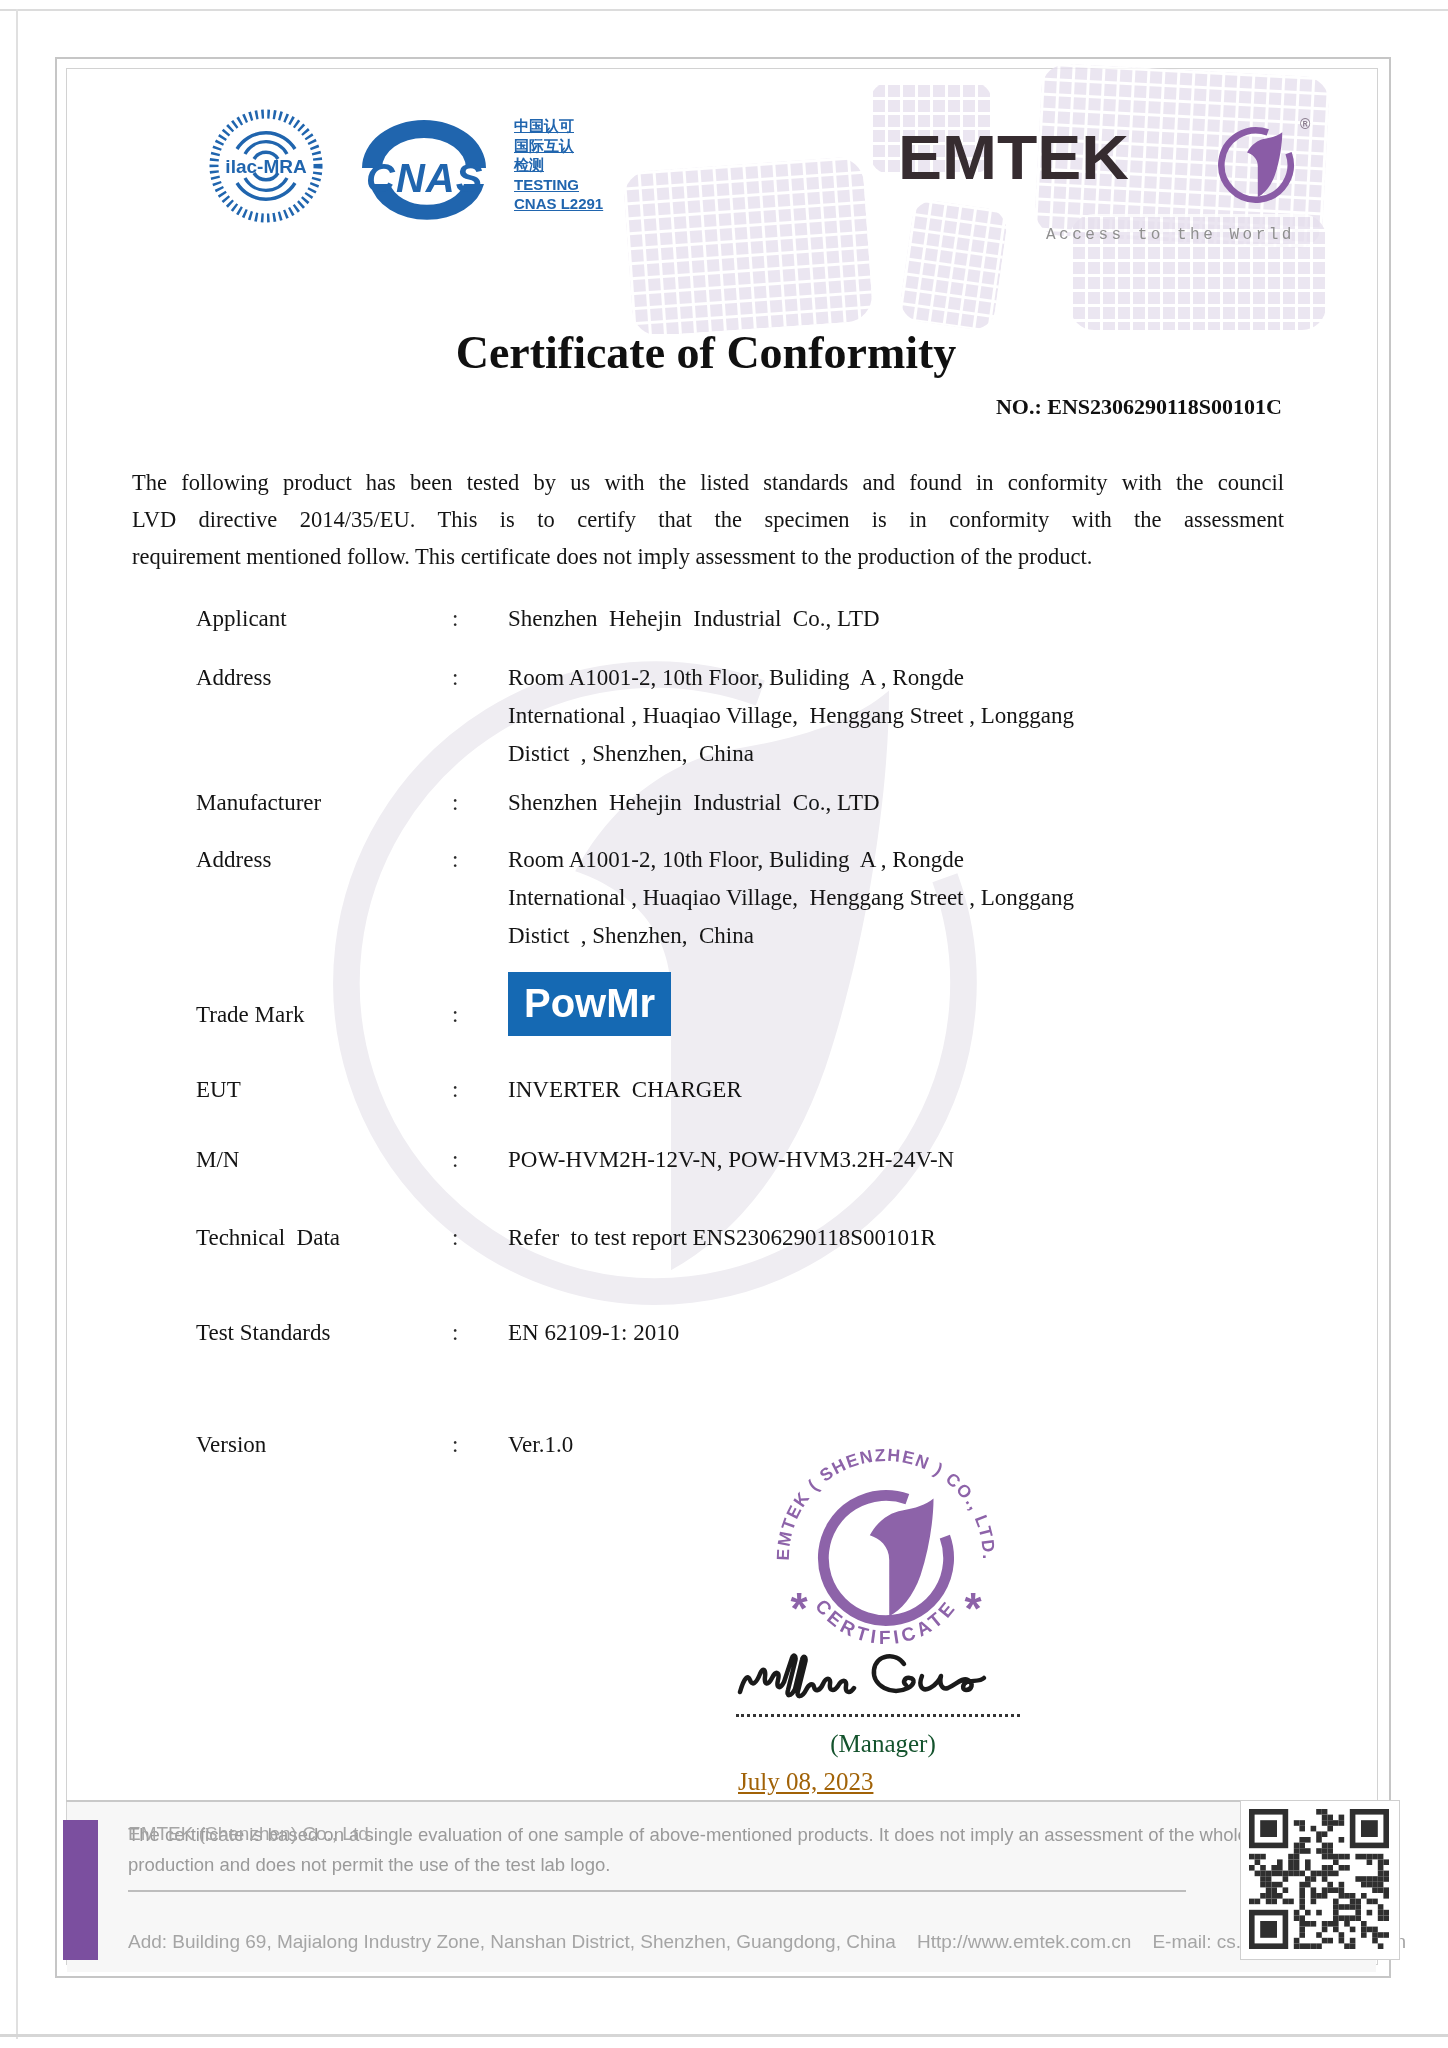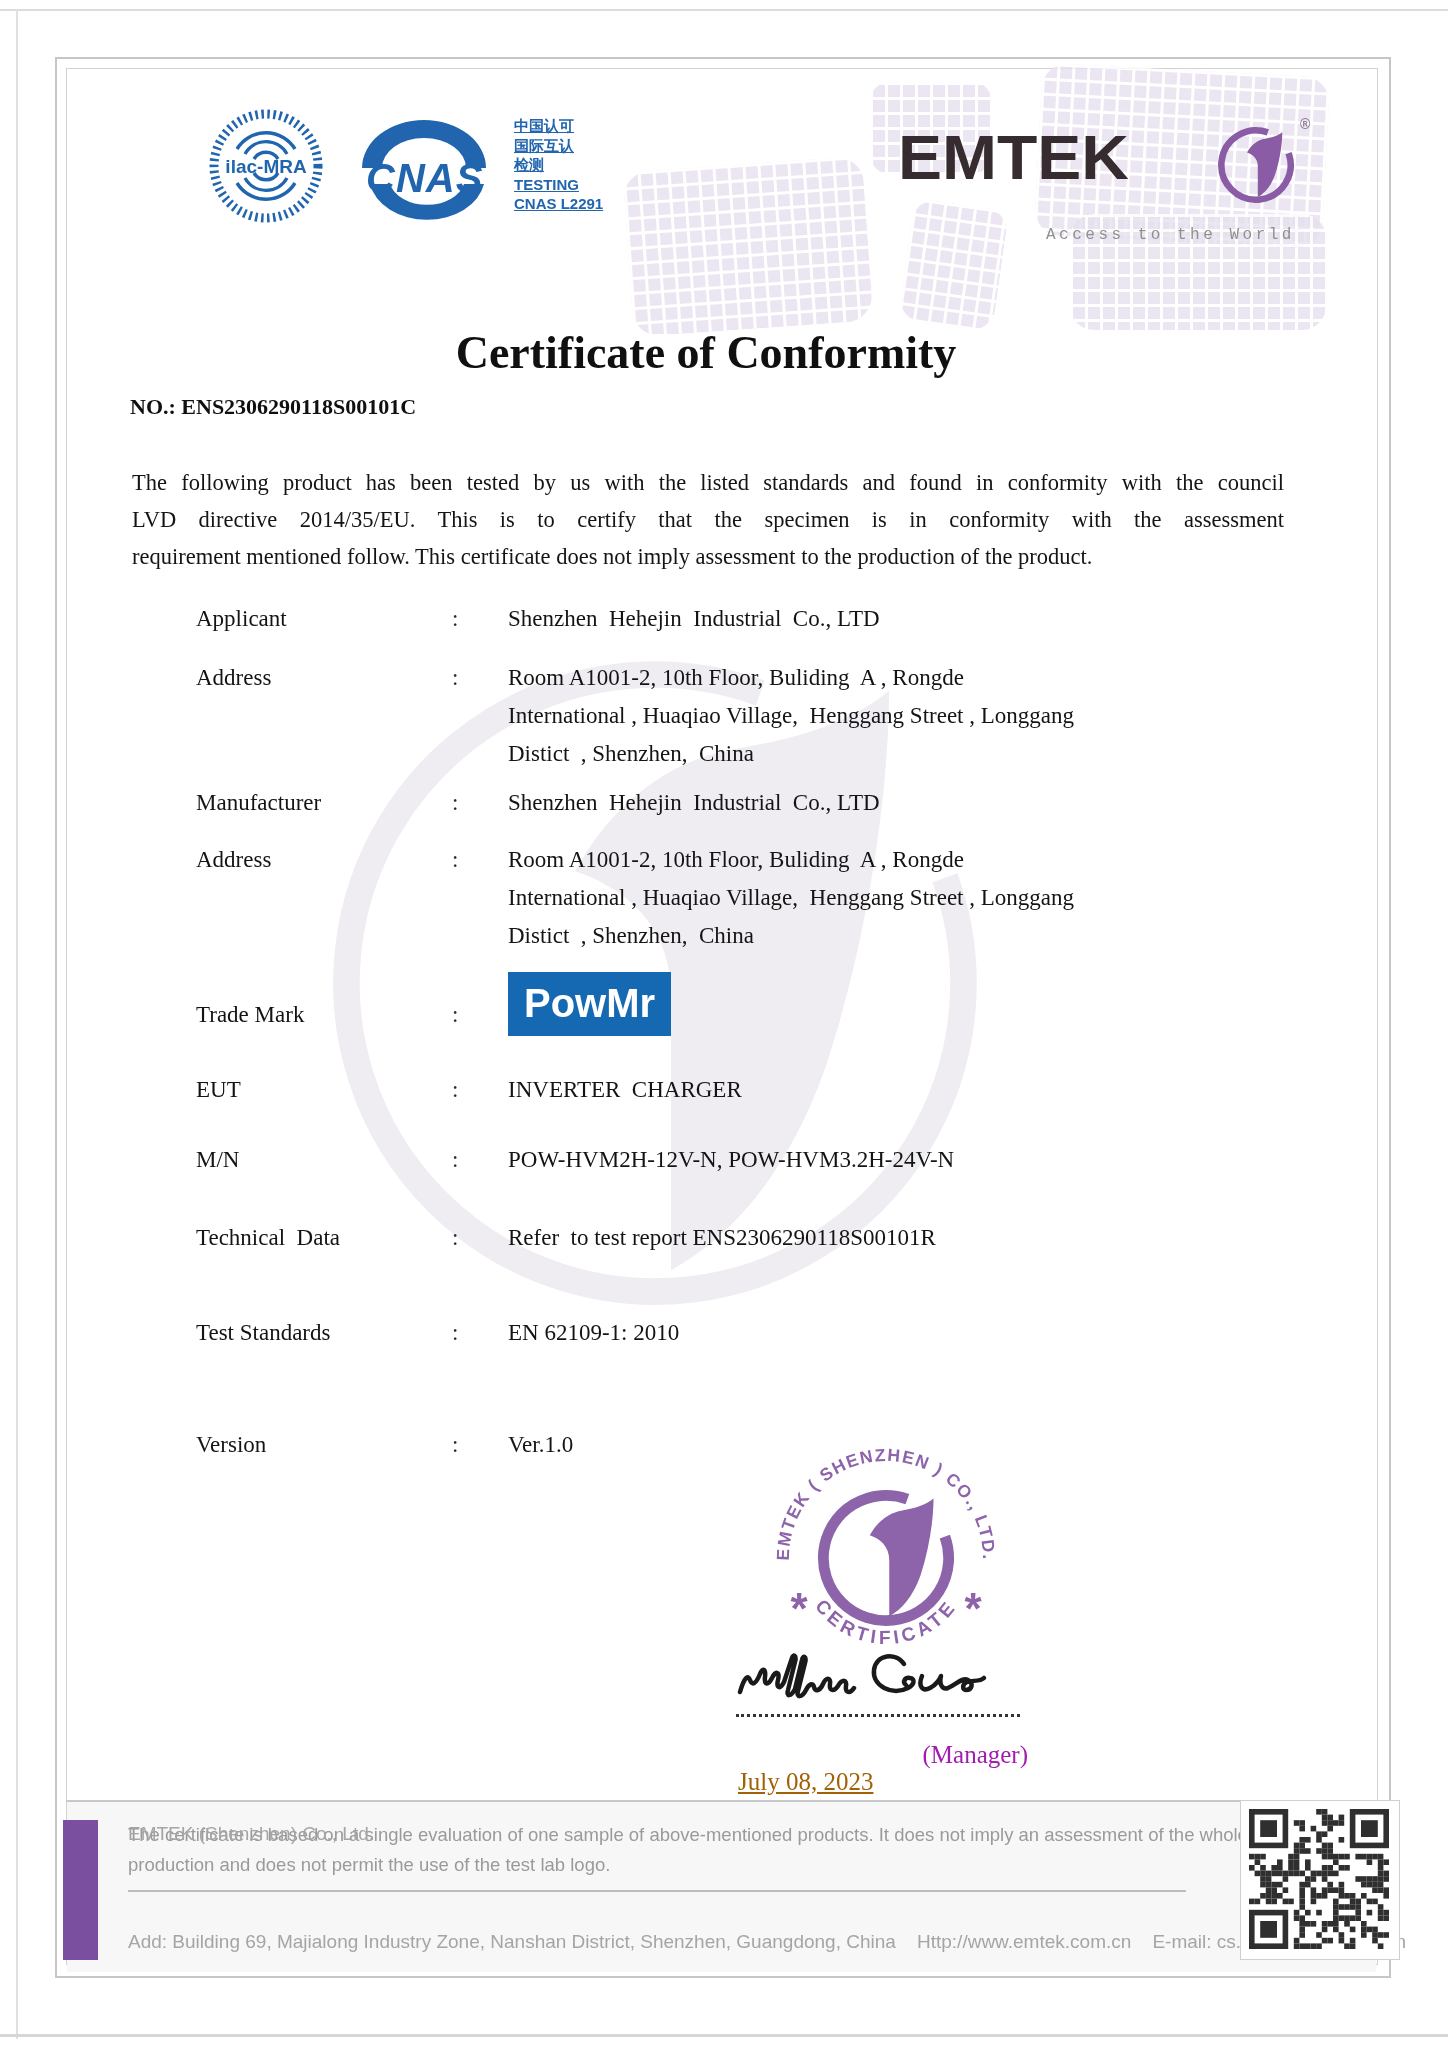--- a/index.html
+++ b/index.html
@@ -38,21 +38,21 @@
             font:700 15px/19.5px "Liberation Sans",sans-serif;text-decoration:underline;}
   .emtek-word{left:898px;top:124px;z-index:2;font:700 66px/1 "Liberation Sans",sans-serif;
               color:#362c30;transform:scaleY(.96);letter-spacing:0;}
   .emtek-mark{left:1213px;top:122px;width:86px;height:86px;color:var(--emtek-purple);z-index:2;}
   .regmark{left:1300px;top:116px;font:700 14px "Liberation Sans",sans-serif;color:#8d7f91;z-index:2;}
   .tagline{left:1046px;top:226px;z-index:2;color:#8f8f8f;
            font:16px "Liberation Mono",monospace;letter-spacing:3.5px;white-space:pre;}
   
   .title{left:130px;top:326px;width:1152px;text-align:center;z-index:2;
          font:700 46px "Liberation Serif",serif;color:#101010;}
-  .certno{left:130px;top:394px;width:1152px;text-align:left;z-index:2;
+  .certno{left:130px;top:394px;width:1152px;text-align:right;z-index:2;
           font:700 22px "Liberation Serif",serif;color:#101010;}
   
   .intro{left:132px;top:464px;width:1152px;z-index:2;color:var(--body-text);
          font:22.5px/37px "Liberation Serif",serif;}
   .intro .jl{text-align:justify;text-align-last:justify;}
   
   .fields{left:0;top:0;width:1448px;height:2048px;z-index:2;pointer-events:none;}
   .row{position:absolute;left:0;width:1448px;}
   .flabel{position:absolute;left:196px;top:0;font:23px/30px "Liberation Serif",serif;
           color:var(--body-text);white-space:pre;}
@@ -63,22 +63,22 @@
   .row-logo .flabel,.row-logo .fcolon{top:28px;}
   .powmr{display:inline-block;background:var(--powmr-blue);color:#fff;margin-top:4px;
          font:700 40px/1 "Liberation Sans",sans-serif;padding:11px 16px 13px;letter-spacing:0;}
   
   .seal{left:768px;top:1440px;width:236px;height:236px;color:var(--seal-purple);z-index:3;}
   .sealtop{font:700 17.5px "Liberation Sans",sans-serif;letter-spacing:1.5px;fill:var(--seal-purple);}
   .sealbotxt{font:700 19px "Liberation Sans",sans-serif;letter-spacing:4px;fill:var(--seal-purple);}
   .sealstar{font:700 44px "Liberation Sans",sans-serif;fill:var(--seal-purple);}
   .signature{left:732px;top:1648px;width:296px;height:64px;z-index:4;}
   .sig-line{left:736px;top:1706px;width:284px;height:8px;border-bottom:3px dotted #333;z-index:3;}
-  .manager{left:738px;top:1730px;width:290px;text-align:right;z-index:3;
-           font:25px "Liberation Serif",serif;color:#a21caf;margin-top:11px;}
+  .manager{left:738px;top:1730px;width:290px;text-align:center;z-index:3;
+           font:25px "Liberation Serif",serif;color:#14532d;}
   .issuedate{left:738px;top:1768px;width:290px;text-align:left;z-index:3;
            font:25px "Liberation Serif",serif;color:#a16207;text-decoration:underline;}
   
   .foot-line{left:66px;top:1800px;width:1311px;height:2px;background:#c9c9c9;z-index:2;}
   .foot-bg{left:67px;top:1802px;width:1309px;height:170px;background:#f7f7f7;z-index:2;}
   .foot-bar{left:63px;top:1820px;width:35px;height:140px;background:var(--footer-purple);z-index:4;}
   .foot-note{left:128px;top:1820px;width:1070px;z-index:3;color:var(--footer-gray);
              font:18.5px/30px "Liberation Sans",sans-serif;}
   .foot-note div{white-space:pre;}
   .foot-sep{left:128px;top:1890px;width:1058px;height:2px;background:#bdbdbd;z-index:3;}

